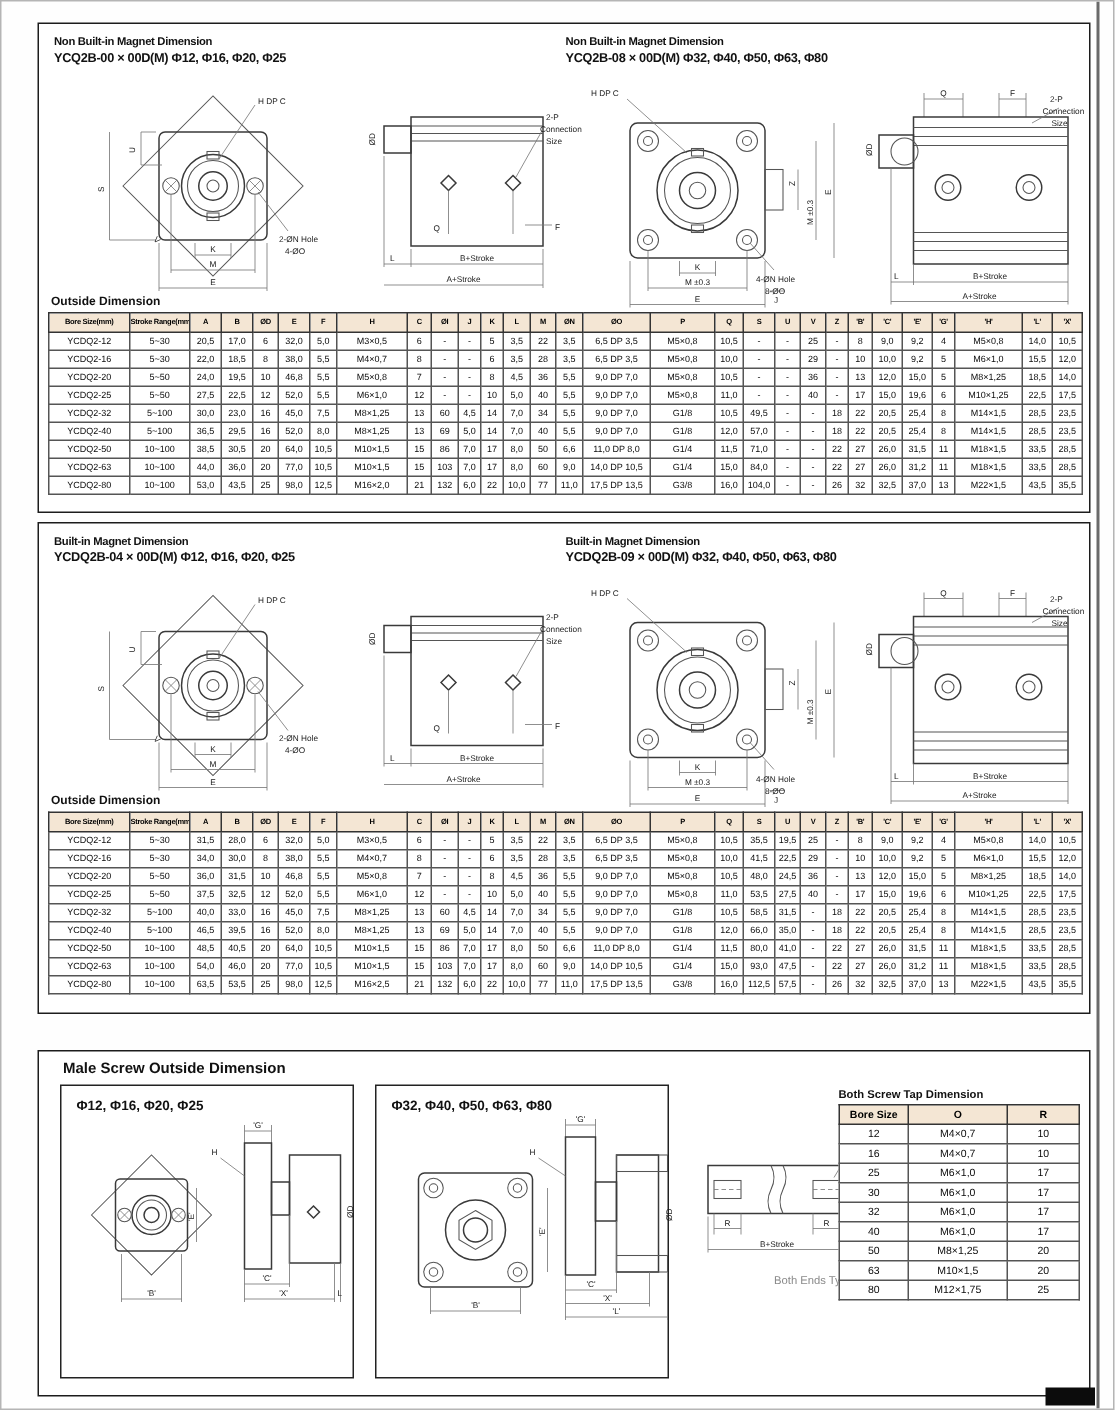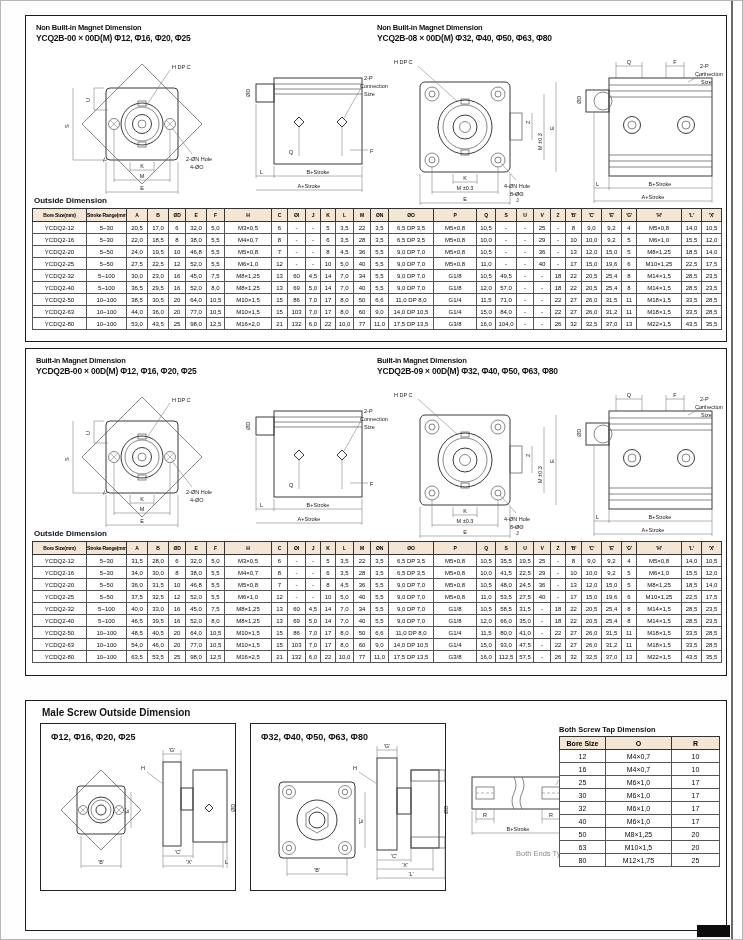--- a/index.html
+++ b/index.html
@@ -27,21 +27,21 @@
   table.tap th { background:#f4e6d4; font-weight:bold; font-size:7px; border:0.8px solid #333; height:13px; text-align:center; }
   table.tap td { font-size:7px; border:0.7px solid #555; height:13px; text-align:center; color:#0a0a0a; }
 
   svg { position:absolute; overflow:visible; }
   .oln { stroke:#3a3a3a; stroke-width:1; fill:none; }
   .iln { stroke:#555; stroke-width:0.7; fill:none; }
   .dln { stroke:#777; stroke-width:0.55; fill:none; }
   .lbs { font-size:5.5px; fill:#1a1a1a; font-family:"Liberation Sans", sans-serif; }
   .mid { text-anchor:middle; }
 
-  .ms-box { position:absolute; width:196px; height:168px; border:1.5px solid #222; background:#fff; }
+  .ms-box { position:absolute; width:196px; height:196px; border:1.5px solid #222; background:#fff; }
   .ms-label { position:absolute; left:10px; top:8px; font-size:9px; font-weight:bold; color:#111; }
   .caption { position:absolute; font-size:7.5px; color:#8a8a8a;padding-left:42px; }
   .tap-title { position:absolute; font-size:7.5px; font-weight:bold; color:#111; }
 </style>
 </head>
 <body>
 
 <div class="page">
 
   <div class="sect" id="sect1">
@@ -558,21 +558,21 @@
             <td>43,5</td>
             <td>35,5</td>
           </tr>
         </tbody>
       </table>
   </div>
 
   <div class="sect" id="sect2">
     <div class="title-block" style="left:10px; top:7px;">
       <div class="t1">Built-in Magnet Dimension</div>
-      <div class="t2">YCDQ2B-00 × 00D(M) Φ12, Φ16, Φ20, Φ25</div>
+      <div class="t2">YCDQ2B-04 × 00D(M) Φ12, Φ16, Φ20, Φ25</div>
     </div>
     <div class="title-block" style="left:351px; top:7px;">
       <div class="t1">Built-in Magnet Dimension</div>
       <div class="t2">YCDQ2B-09 × 00D(M) Φ32, Φ40, Φ50, Φ63, Φ80</div>
     </div>
 
     <div>
         <svg style="left:16px; top:42px;" width="190" height="150" viewBox="0 0 190 150">
         <polygon class="iln" points="40,66 100,6 160,66 100,126"></polygon>
         <rect class="oln" x="64" y="30" width="72" height="72" rx="4"></rect>

